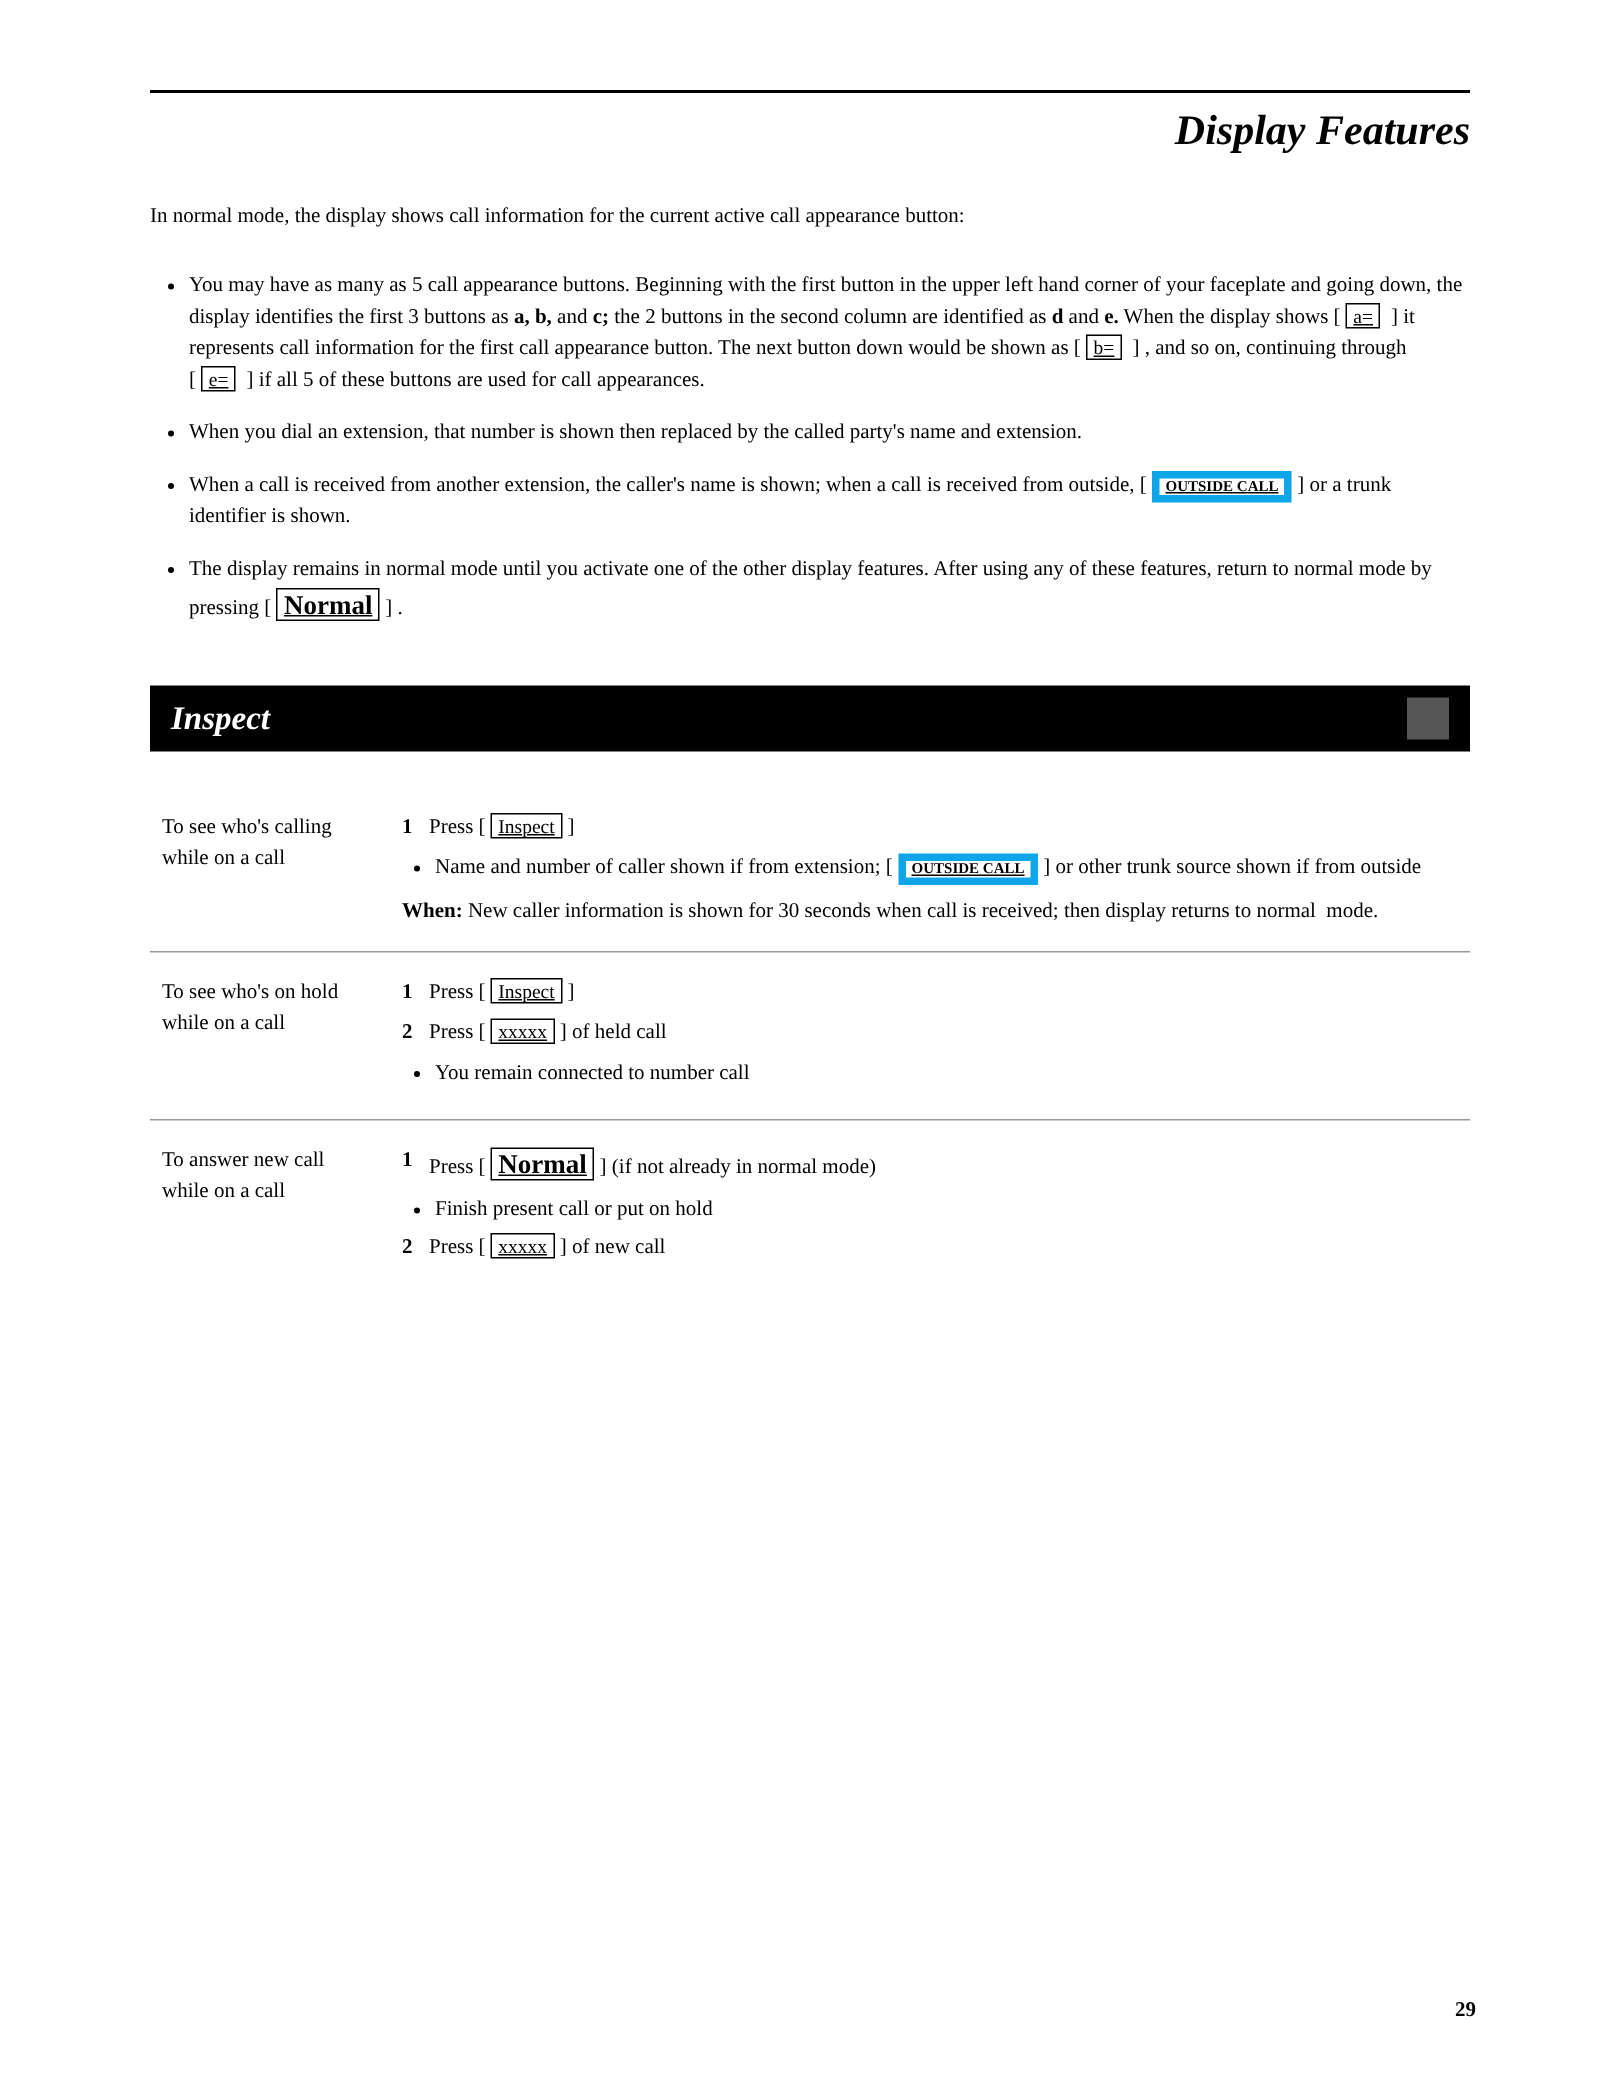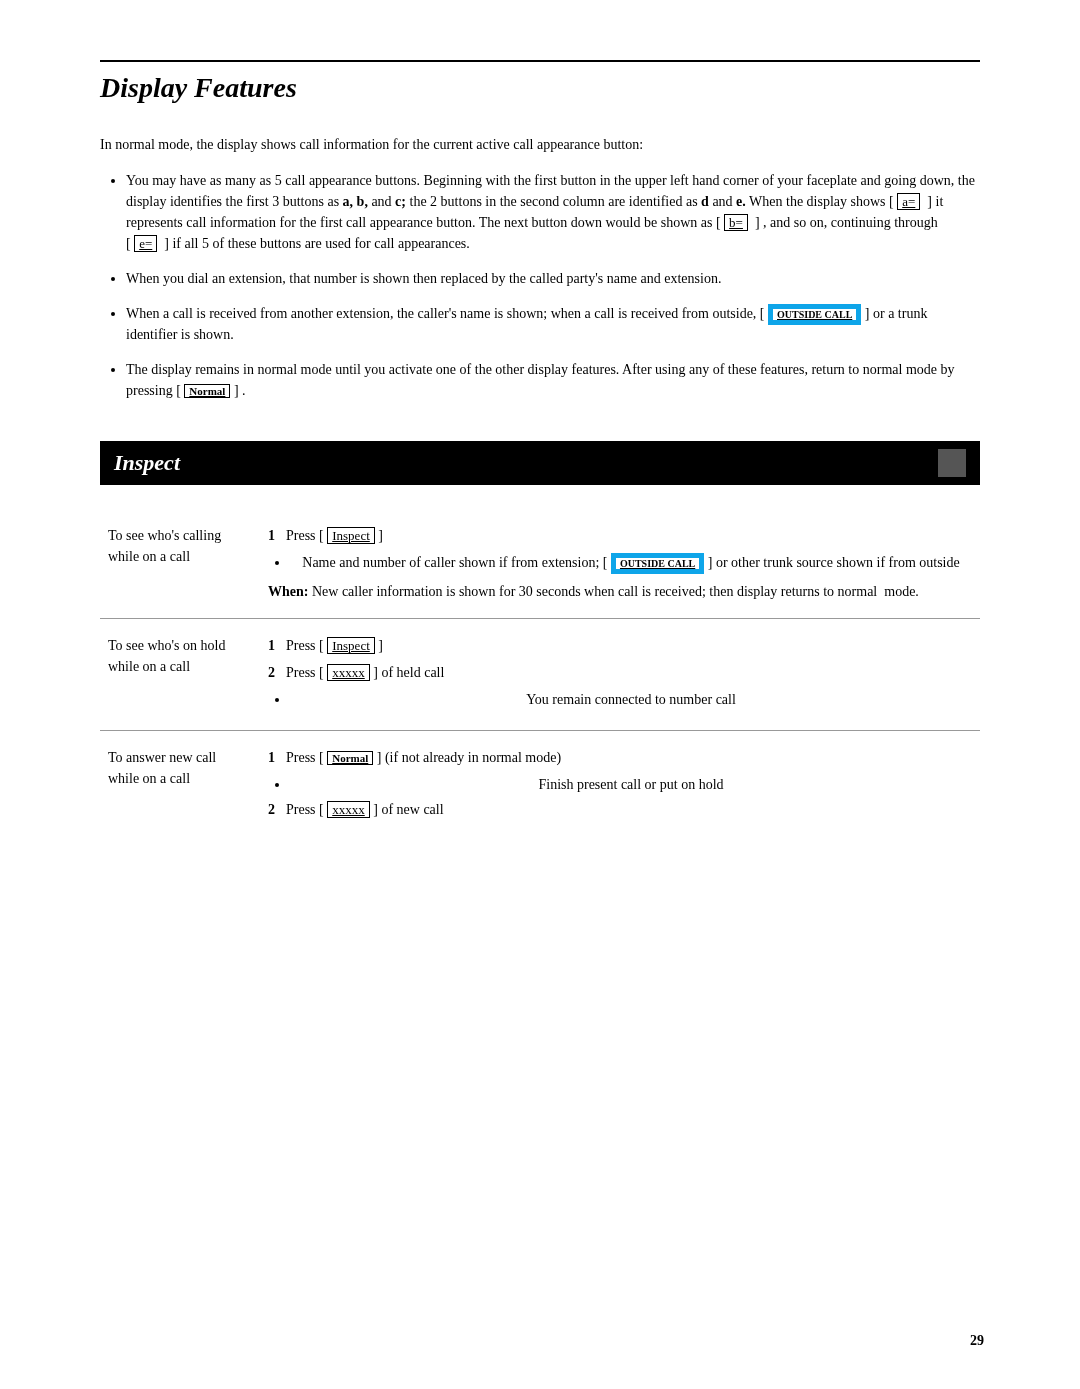--- a/index.html
+++ b/index.html
@@ -22,34 +22,34 @@
       min-height: 1389px;
       padding: 60px 100px 60px 100px;
       position: relative;
     }
 
     
     .page-title-area {
       border-top: 2px solid #000;
       padding-top: 10px;
       margin-bottom: 30px;
-      text-align: left;
+      text-align: right;
     }
 
     .page-title {
       font-size: 28px;
       font-style: italic;
       font-weight: bold;
       font-family: 'Times New Roman', Times, serif;
     }
 
     
     .intro-text {
       font-size: 14px;
-      margin-bottom: 15px;
+      margin-bottom: 25px;
       line-height: 1.5;
     }
 
     
     .bullet-list {
       list-style: disc;
       margin-left: 26px;
       margin-bottom: 16px;
     }
 
@@ -75,21 +75,21 @@
       font-size: 13px;
       text-decoration: underline;
       border: 1px solid #000;
       padding: 0 4px;
       display: inline;
       white-space: nowrap;
     }
 
     .btn-label-normal {
       font-family: 'Times New Roman', Times, serif;
-      font-size: 11px;
+      font-size: 18px;
       font-weight: bold;
       text-decoration: underline;
       border: 1px solid #000;
       padding: 0 4px;
       display: inline;
       white-space: nowrap;
     }
 
     
     .section-header {
@@ -166,21 +166,20 @@
     .sub-bullet {
       list-style: disc;
       margin-left: 22px;
       margin-top: 4px;
       margin-bottom: 4px;
     }
 
     .sub-bullet li {
       margin-bottom: 4px;
       line-height: 1.5;
-      text-align: center;
     }
 
     .note-text {
       margin-top: 8px;
       font-size: 14px;
       line-height: 1.5;
     }
 
     .note-bold {
       font-weight: bold;

